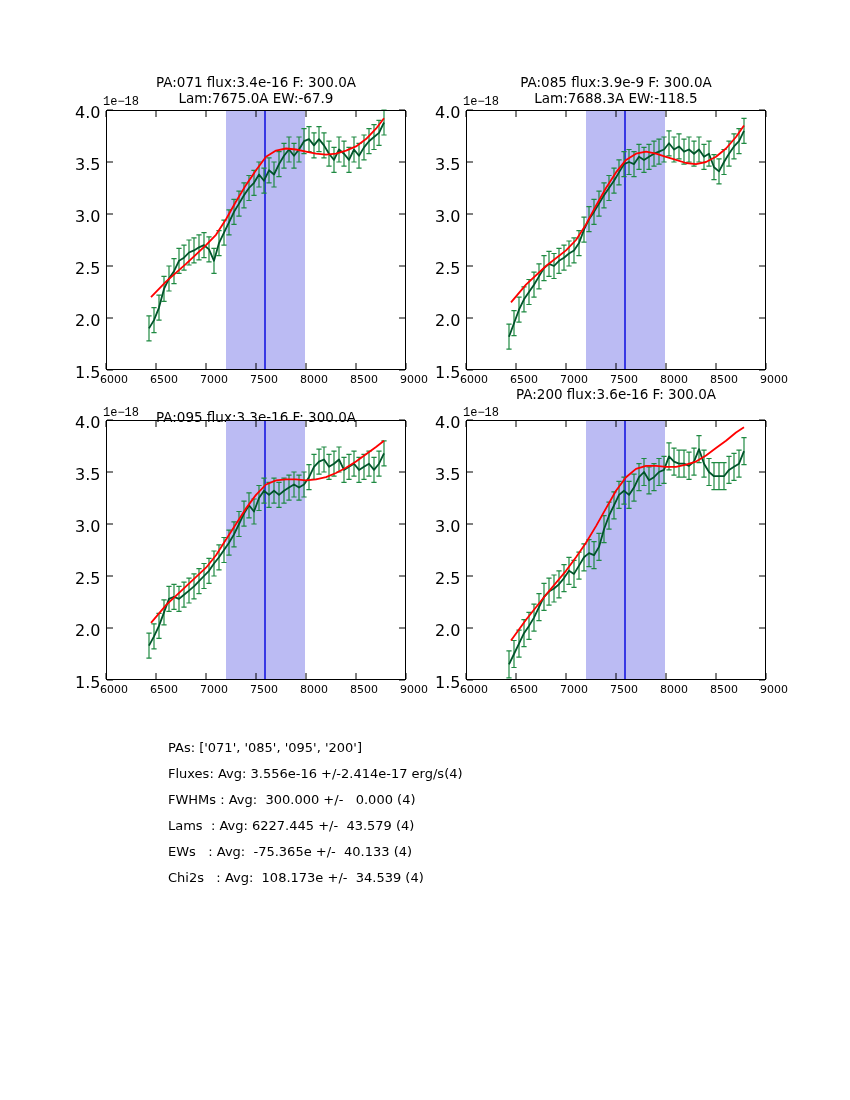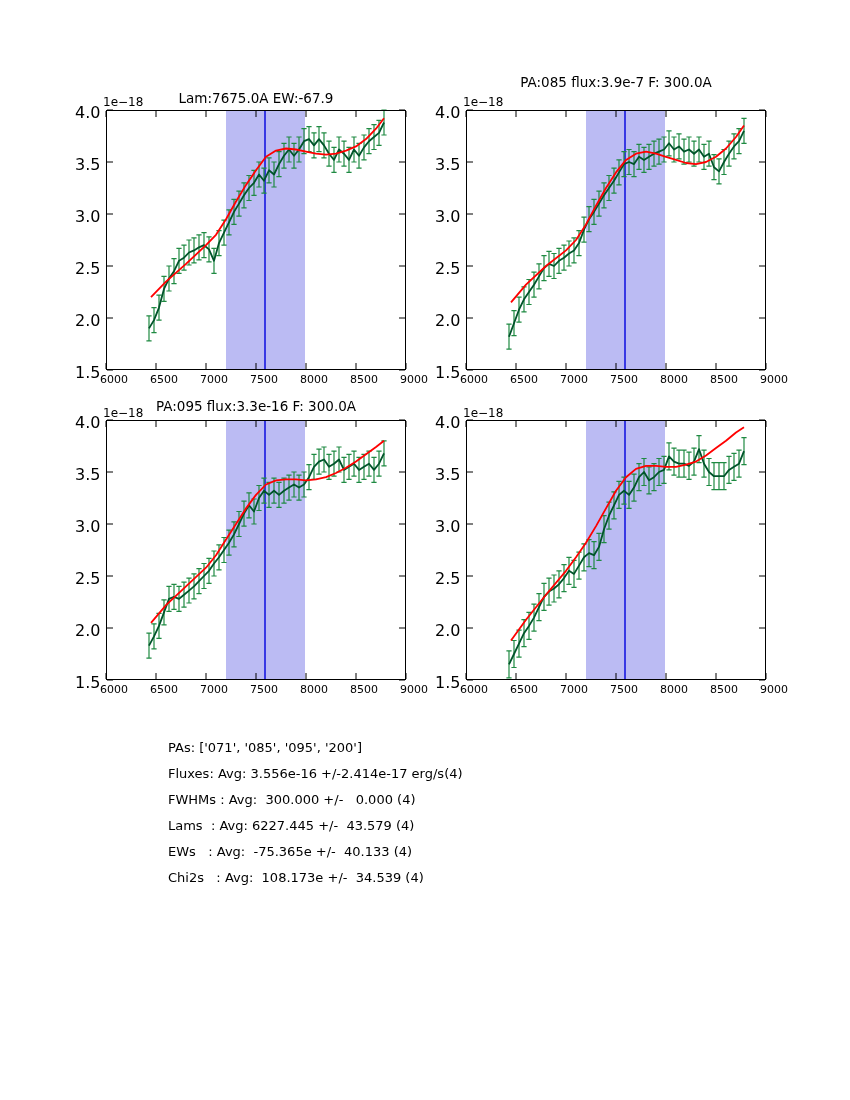--- a/index.html
+++ b/index.html
@@ -1,32 +1,35 @@
 <!DOCTYPE html>
 <html><head>
 <meta charset="utf-8">
 <style>
   html,body{margin:0;padding:0;background:#ffffff;}
   #figure{position:relative;width:850px;height:1100px;background:#ffffff;
           font-family:"DejaVu Sans","Liberation Sans",sans-serif;color:#000;overflow:hidden;}
   .ttl{position:absolute;width:300px;text-align:center;font-size:13.5px;line-height:16px;white-space:nowrap;}
-  .offset{position:absolute;font-size:12px;}
+  .offset{position:absolute;font-size:12px;font-family:Liberation Mono, monospace;}
   .xlab{position:absolute;width:44px;text-align:right;font-size:11px;}
   .ylab{position:absolute;width:26px;text-align:left;font-size:16px;}
   .sumline{position:absolute;left:168px;font-size:13px;white-space:pre;}
   svg{position:absolute;overflow:visible;}
 </style>
 </head>
 <body>
 
 <div id="figure">
 
+  <div class="ttl" style="left:106px;top:74px">PA:071 flux:3.4e-16 F: 300.0A</div>
   <div class="ttl" style="left:106px;top:90px">Lam:7675.0A EW:-67.9</div>
-  <div class="ttl" style="left:466px;top:74px">PA:085 flux:3.9e-7 F: 300.0A</div>
-  <div class="ttl" style="left:106px;top:398px">PA:095 flux:3.3e-16 F: 300.0A</div>
+  <div class="ttl" style="left:466px;top:74px">PA:085 flux:3.9e-9 F: 300.0A</div>
+  <div class="ttl" style="left:466px;top:90px">Lam:7688.3A EW:-118.5</div>
+  <div class="ttl" style="left:106px;top:409px">PA:095 flux:3.3e-16 F: 300.0A</div>
+  <div class="ttl" style="left:466px;top:386px">PA:200 flux:3.6e-16 F: 300.0A</div>
 
   <div class="offset" style="left:103px;top:95px">1e−18</div>
   <div class="offset" style="left:463px;top:95px">1e−18</div>
   <div class="offset" style="left:103px;top:406px">1e−18</div>
   <div class="offset" style="left:463px;top:406px">1e−18</div>
 
   <div id="charts">
       <svg width="300" height="260" style="left: 106px; top: 110px;">
         <rect x="120" y="0" width="79" height="260" fill="#bbbbf3"></rect>
         <line x1="159" y1="0" x2="159" y2="260" stroke="#0000dd" stroke-width="1.4"></line>

